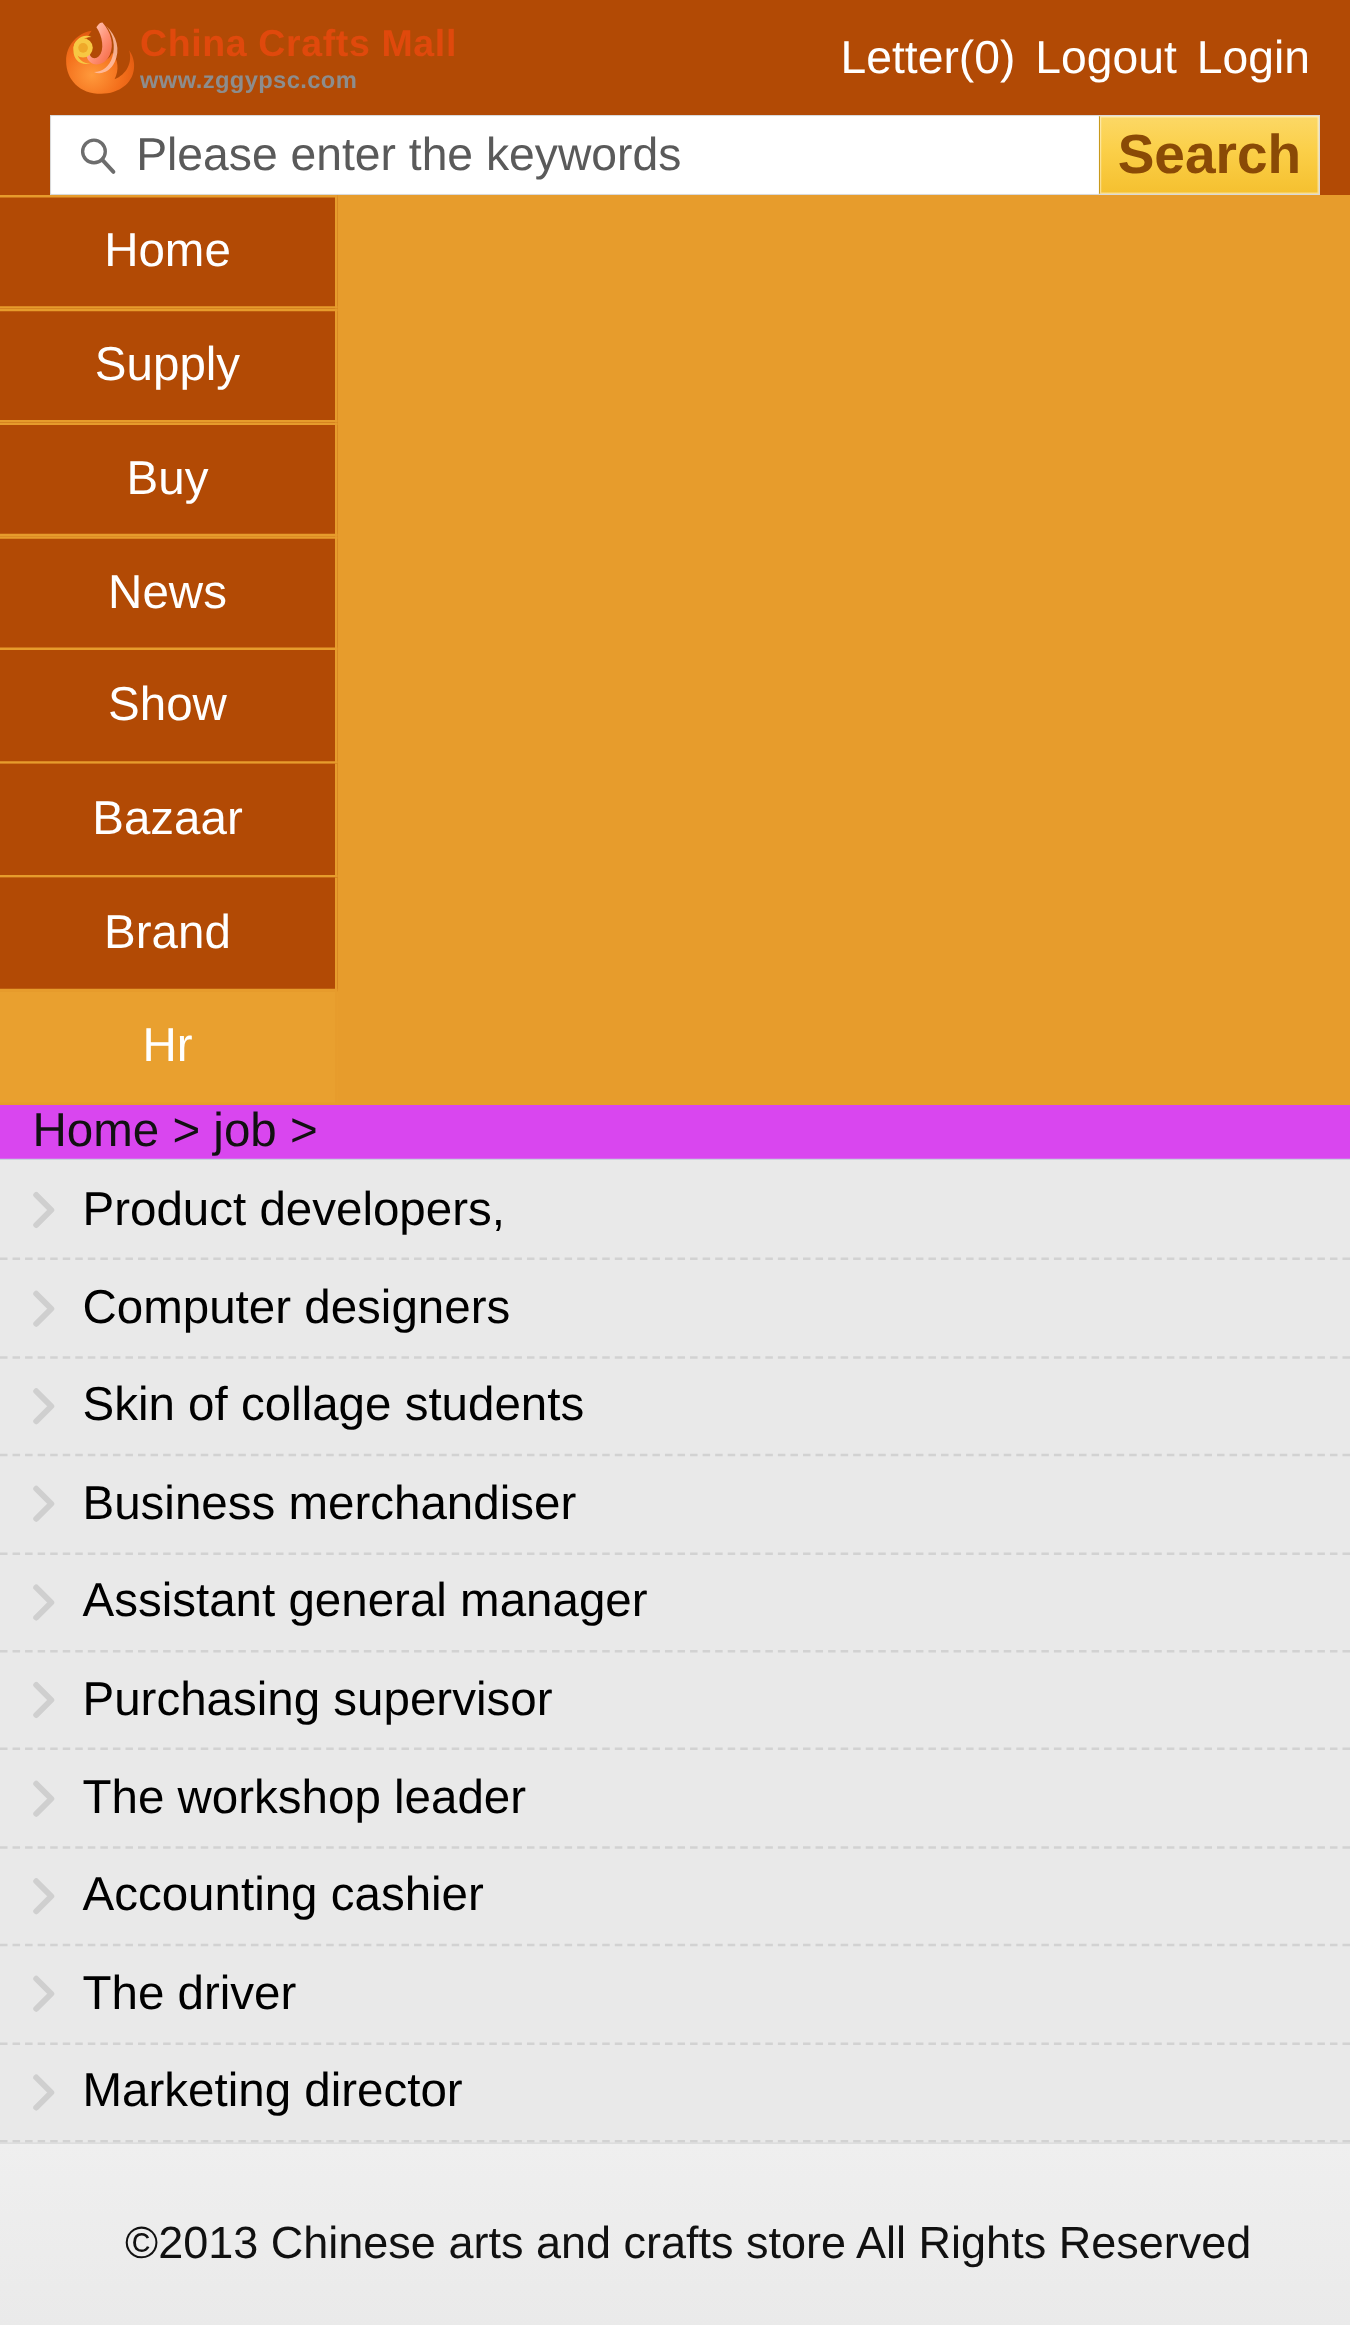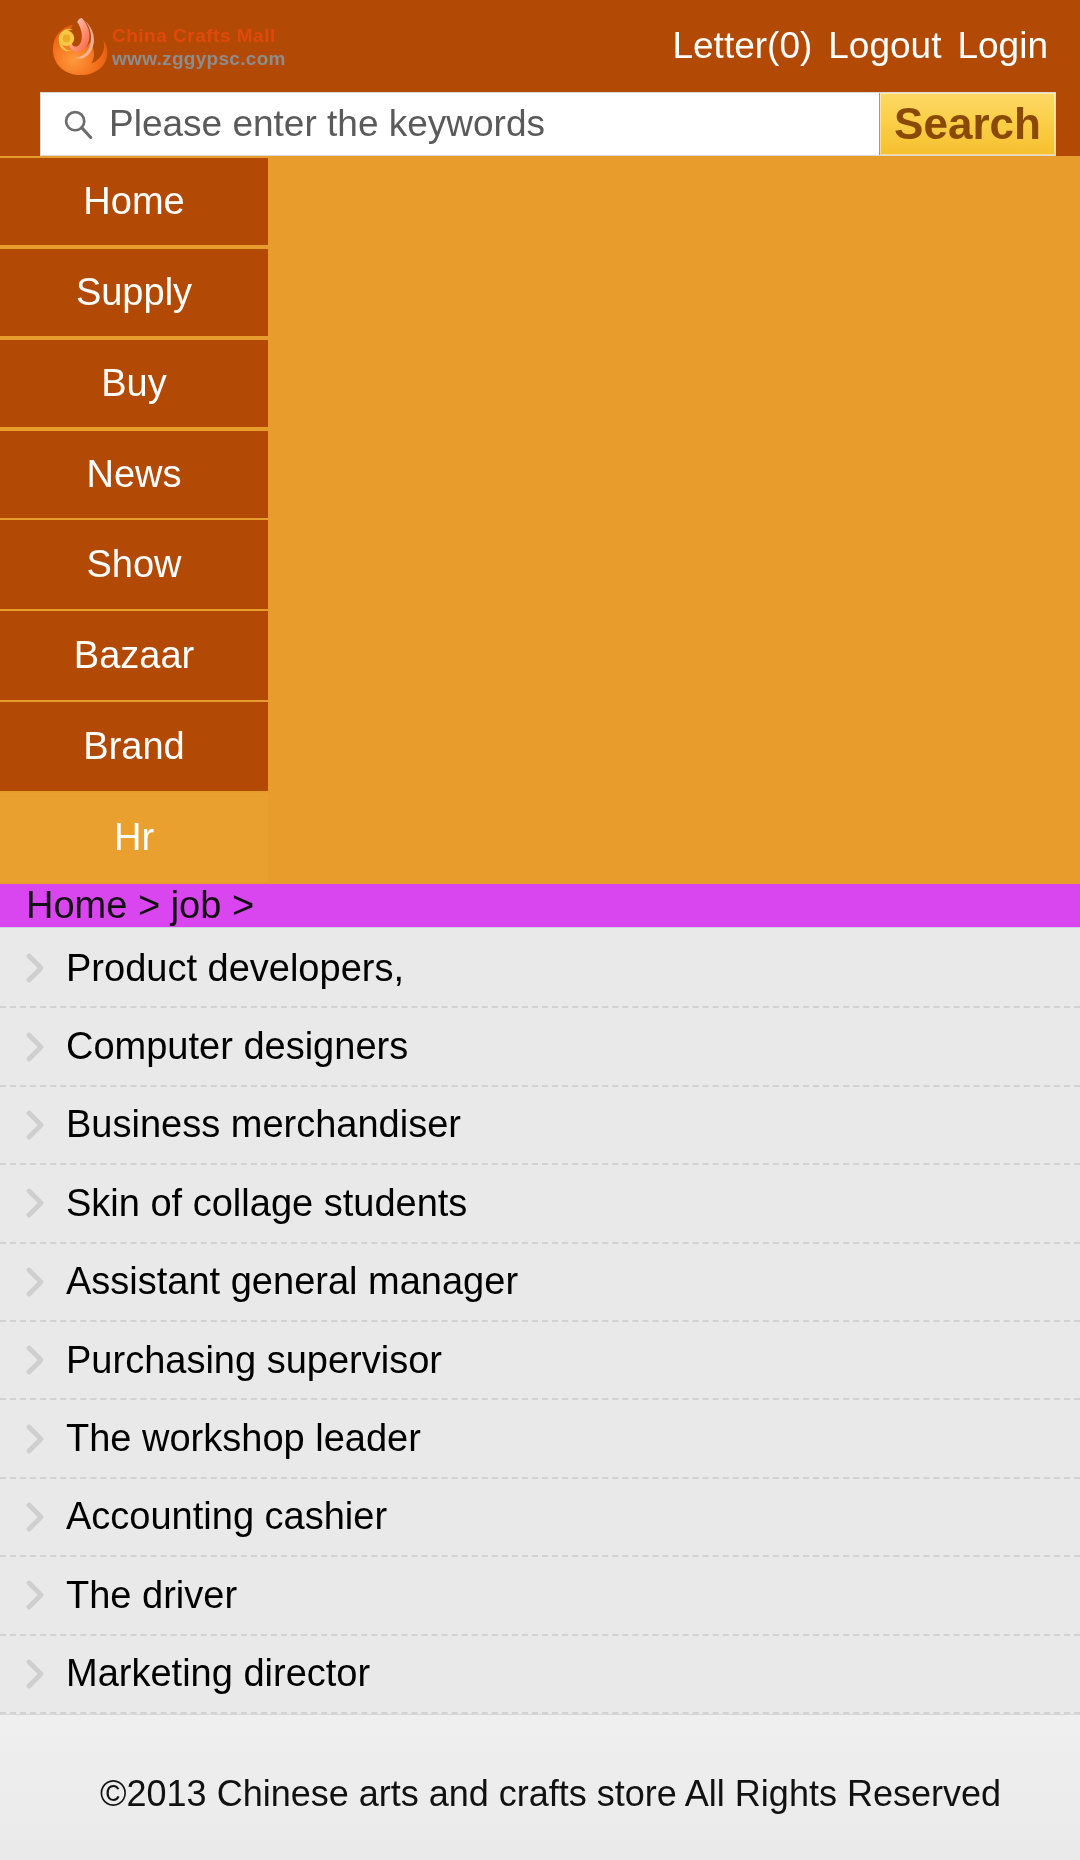--- a/index.html
+++ b/index.html
@@ -51,21 +51,21 @@
   }
   .logo-text {
     display: flex;
     flex-direction: column;
     justify-content: center;
     line-height: 1;
     margin-left: -6px;
     margin-top: 2px;
   }
   .logo-title {
-    font-size: 19px;
+    font-size: 30px;
     font-weight: bold;
     color: #e4490d;
     letter-spacing: 0.5px;
     opacity: 0.92;
     white-space: nowrap;
   }
   .logo-sub {
     font-size: 19px;
     font-weight: bold;
     color: #8d8d8d;
@@ -317,29 +317,29 @@
         </svg>
       </span>
       <span class="job-label">Computer designers</span>
     </div>
     <div class="job-item">
       <span class="chevron-icon">
         <svg viewBox="0 0 12 20" width="22" height="30" xmlns="http://www.w3.org/2000/svg">
           <polyline points="2,2 10,10 2,18" fill="none" stroke="#cfcfcf" stroke-width="3.2" stroke-linecap="round" stroke-linejoin="round"></polyline>
         </svg>
       </span>
+      <span class="job-label">Skin of collage students</span>
+    </div>
+    <div class="job-item">
+      <span class="chevron-icon">
+        <svg viewBox="0 0 12 20" width="22" height="30" xmlns="http://www.w3.org/2000/svg">
+          <polyline points="2,2 10,10 2,18" fill="none" stroke="#cfcfcf" stroke-width="3.2" stroke-linecap="round" stroke-linejoin="round"></polyline>
+        </svg>
+      </span>
       <span class="job-label">Business merchandiser</span>
-    </div>
-    <div class="job-item">
-      <span class="chevron-icon">
-        <svg viewBox="0 0 12 20" width="22" height="30" xmlns="http://www.w3.org/2000/svg">
-          <polyline points="2,2 10,10 2,18" fill="none" stroke="#cfcfcf" stroke-width="3.2" stroke-linecap="round" stroke-linejoin="round"></polyline>
-        </svg>
-      </span>
-      <span class="job-label">Skin of collage students</span>
     </div>
     <div class="job-item">
       <span class="chevron-icon">
         <svg viewBox="0 0 12 20" width="22" height="30" xmlns="http://www.w3.org/2000/svg">
           <polyline points="2,2 10,10 2,18" fill="none" stroke="#cfcfcf" stroke-width="3.2" stroke-linecap="round" stroke-linejoin="round"></polyline>
         </svg>
       </span>
       <span class="job-label">Assistant general manager</span>
     </div>
     <div class="job-item">

